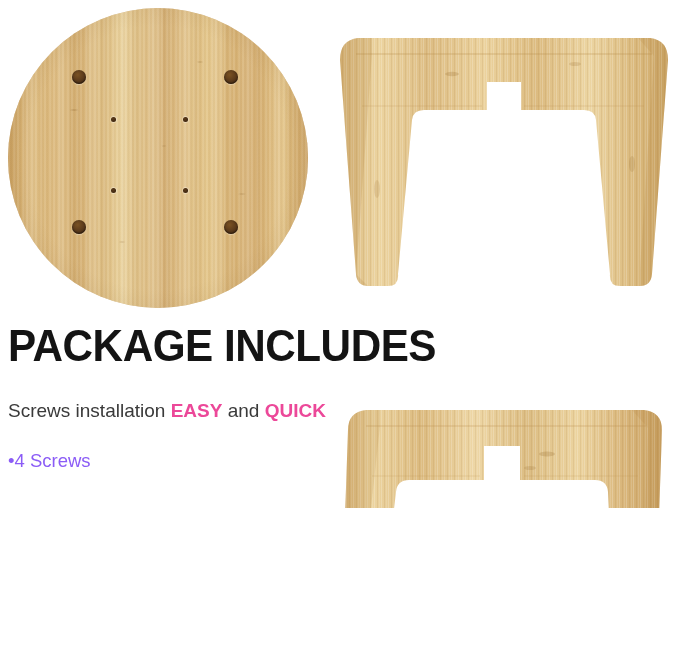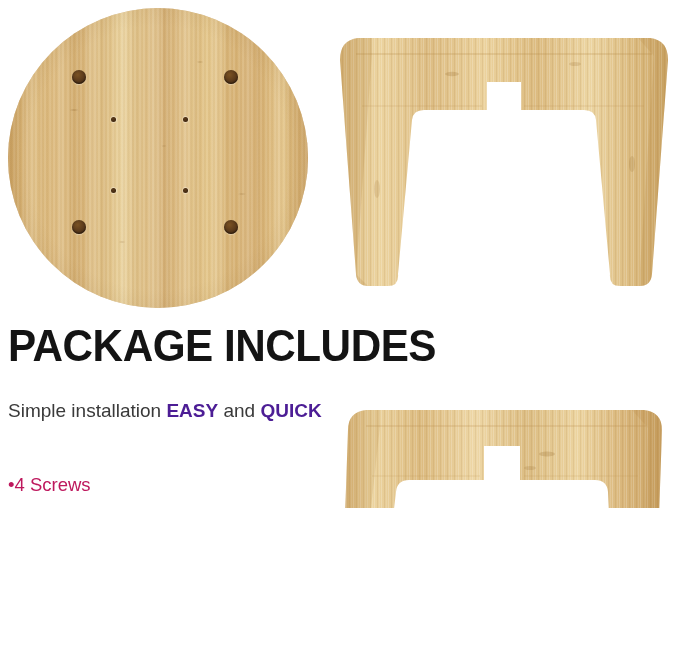--- a/index.html
+++ b/index.html
@@ -116,28 +116,28 @@
     transform-origin: left center;
   }
   #tagline {
     position: absolute;
     left: 8px;
     top: 400px;
     font-size: 19px;
     color: #3a3a3a;
     white-space: nowrap;
   }
-  #tagline b { color: #4c1d95; font-weight: 700; }
+  #tagline b { color: #ec4899; font-weight: 700; }
   #bullets {
     position: absolute;
     left: 8px;
-    top: 472px;
+    top: 448px;
     width: 330px;
     font-size: 18.5px;
-    color: #be185d;
+    color: #8b5cf6;
     line-height: 26px;
   }
   #bullets .row { display: flex; }
   #bullets .c1 { width: 147px; flex: 0 0 147px; white-space: nowrap; }
   #bullets .c2 { white-space: nowrap; }
 
   
   .hw { position: absolute; }
 
   .wrench svg { display:block; }
@@ -371,21 +371,21 @@
       <ellipse cx="198" cy="72" rx="6" ry="2" fill="#8b5f22" opacity="0.18"></ellipse>
       <ellipse cx="300" cy="170" rx="3" ry="9" fill="#8b5f22" opacity="0.15"></ellipse>
       <ellipse cx="30" cy="150" rx="3" ry="9" fill="#8b5f22" opacity="0.13"></ellipse>
       <path d="M 16 34 Q 16 16 34 14 L 48 14 L 48 30 L 22 266 L 8 266 Z" fill="#a8772f" opacity="0.15"></path>
       <path d="M 312 14 Q 330 16 330 34 L 322 266 L 308 266 L 316 32 L 300 14 Z" fill="#a8772f" opacity="0.13"></path>
     </svg>
   </div>
 
   <div id="headline">PACKAGE INCLUDES</div>
 
-  <div id="tagline"><span>Simple installation </span><b>EASY</b><span> and </span><b>QUICK</b></div>
+  <div id="tagline"><span>Screws installation </span><b>EASY</b><span> and </span><b>QUICK</b></div>
 
   <div id="bullets">
     <div class="row">
       <div class="c1">•4 Screws</div>
     </div>
     <div class="row">
     </div>
   </div>
 
   <div class="hw wrench" style="left:14px; top:512px; width:120px; height:80px;">

